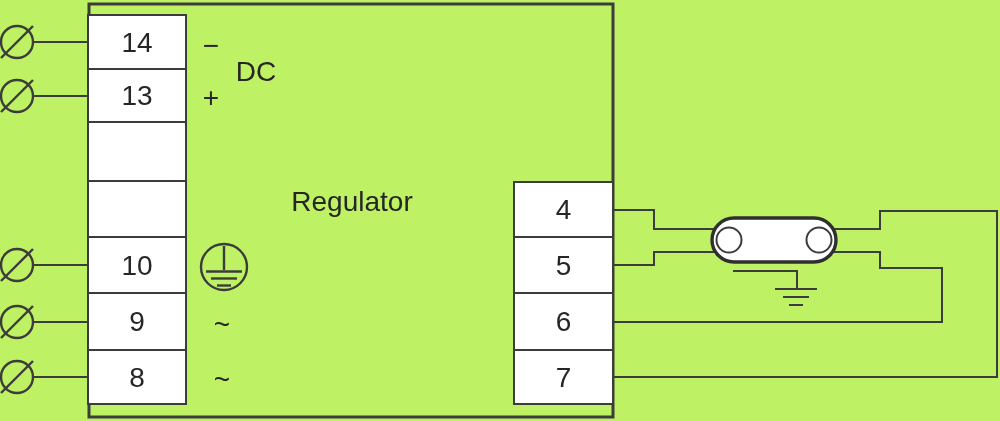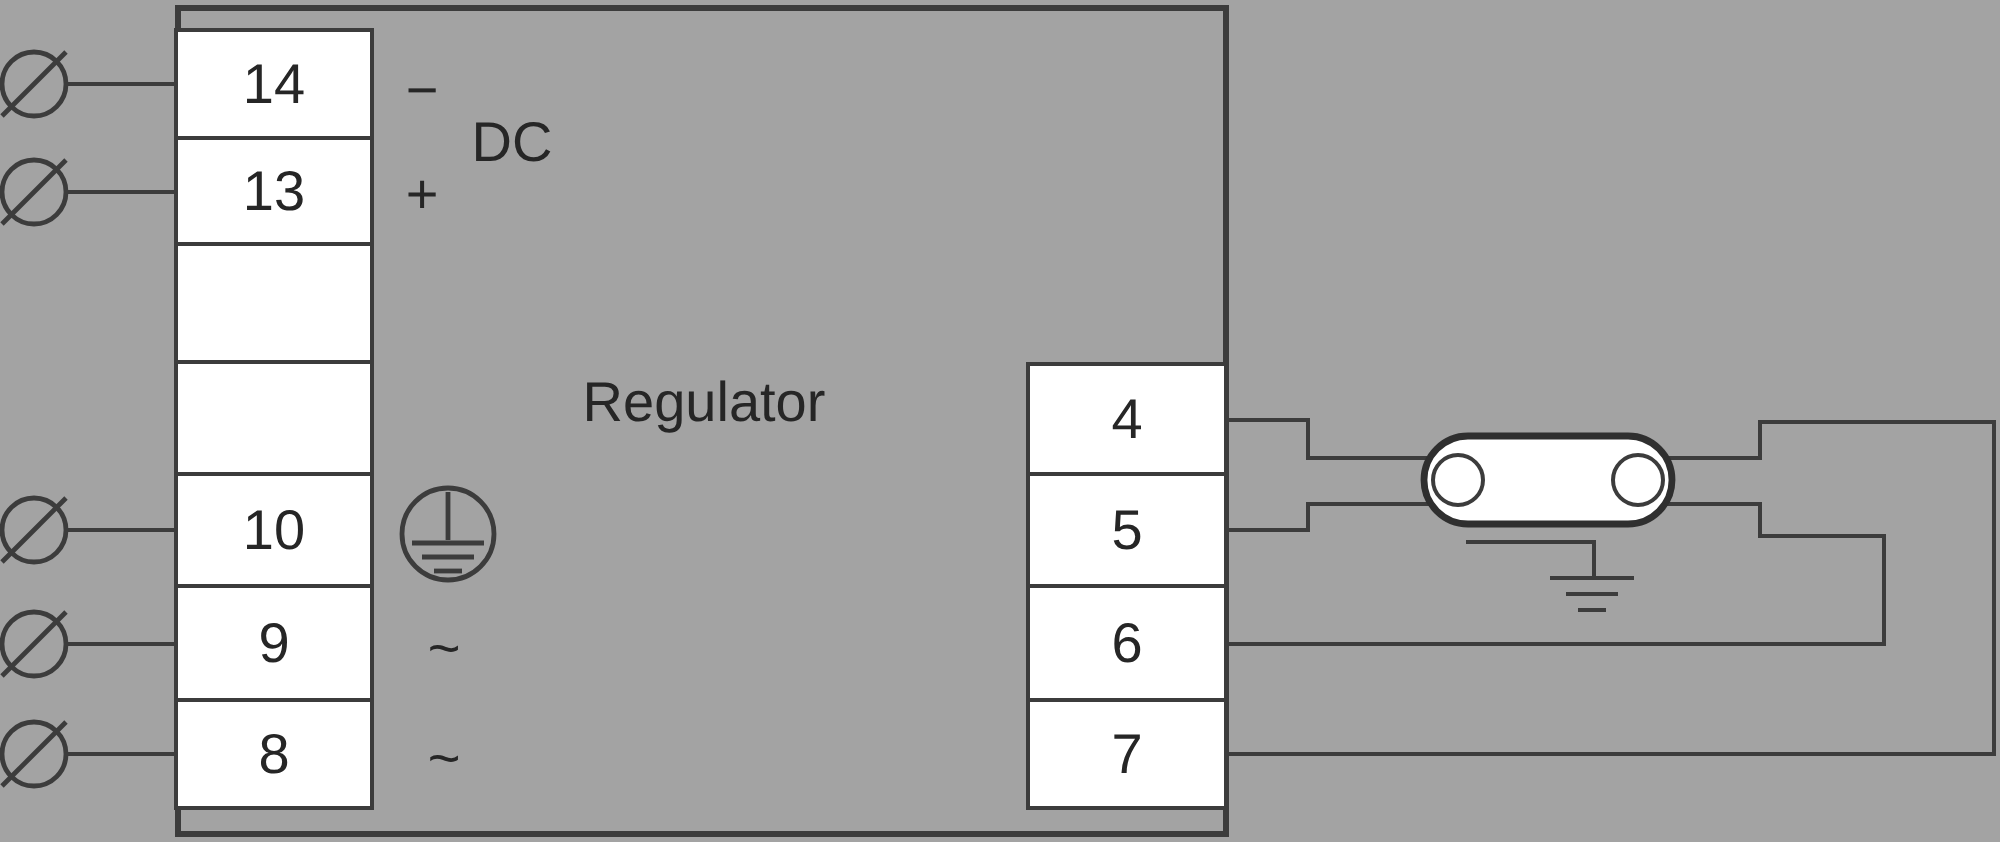--- a/index.html
+++ b/index.html
@@ -1,20 +1,20 @@
 <!DOCTYPE html>
 <html><head>
 <meta charset="utf-8">
 <style>
   html, body { margin: 0; padding: 0; background: #ffffff; }
   .stage {
     position: relative;
     width: 1000px;
     height: 421px;
-    background: #a3a3a3;
+    background: #bef264;
     overflow: hidden;
   }
   svg text {
     font-family: "Liberation Sans", sans-serif;
     fill: #262626;
   }
   .t28 { font-size: 28px; text-anchor: middle; dominant-baseline: central; }
   .thick { fill: none; stroke: #3c3c3c; stroke-width: 3; }
   .thin  { fill: none; stroke: #3c3c3c; stroke-width: 2; }
   .thin25{ fill: none; stroke: #3c3c3c; stroke-width: 2.4; }

